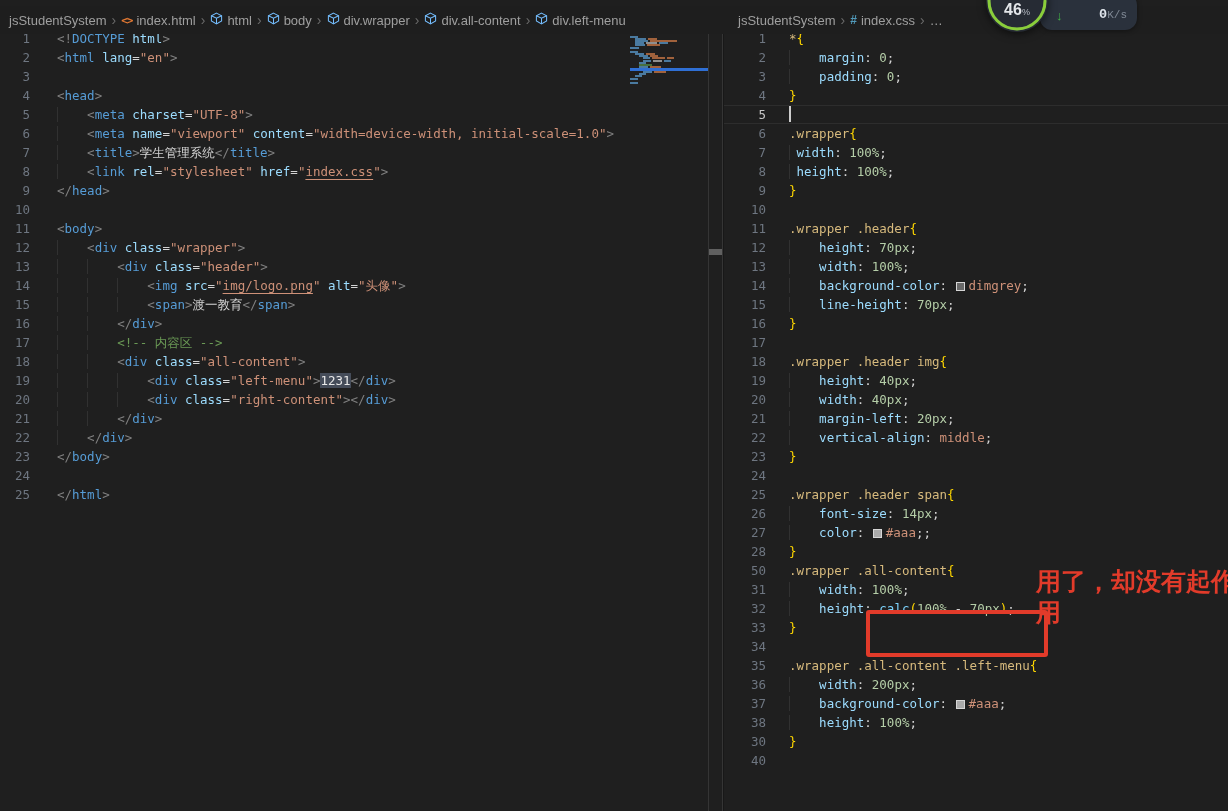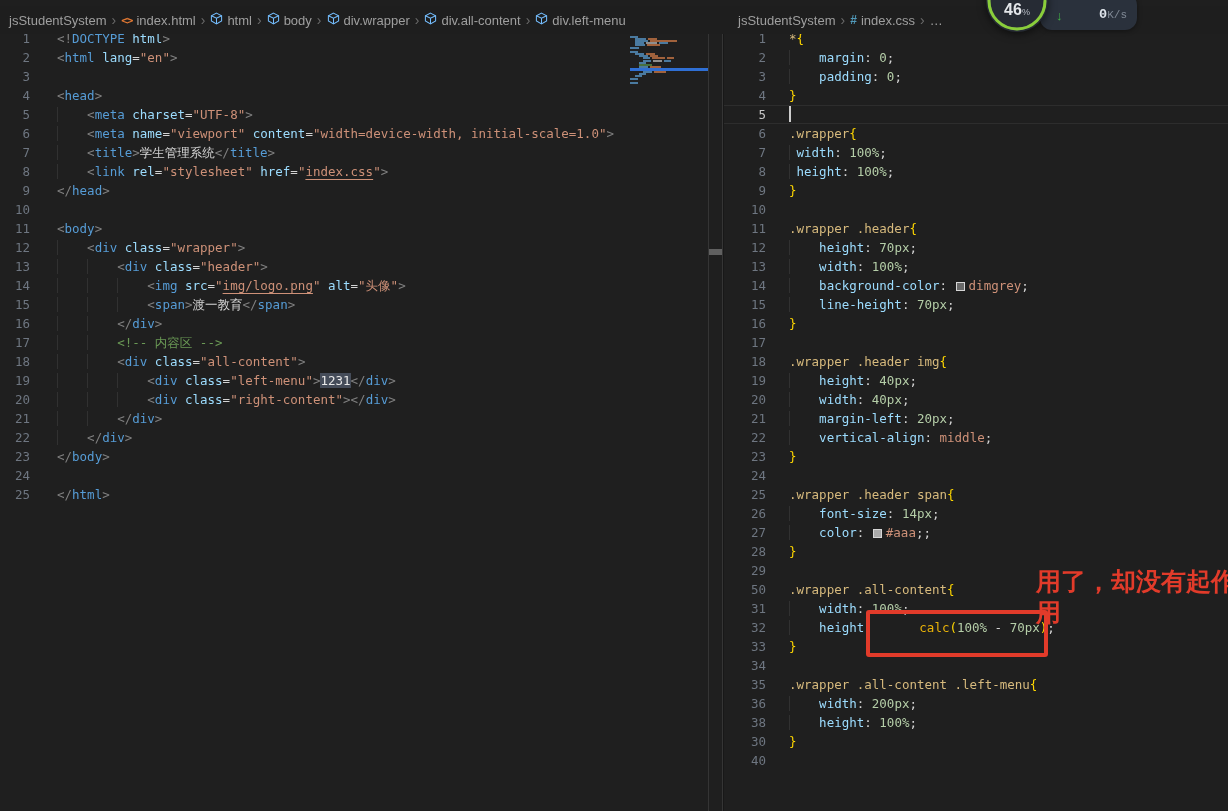--- a/index.html
+++ b/index.html
@@ -41,21 +41,21 @@
   .tk-tg { color:#569cd6; }
   .tk-at { color:#9cdcfe; }
   .tk-st { color:#ce9178; }
   .tk-lk { color:#ce9178; text-decoration:underline; text-underline-offset:3px; }
   .tk-tx { color:#d4d4d4; }
   .tk-pu { color:#d4d4d4; }
   .tk-cm { color:#6a9955; }
   .tk-se { color:#d7ba7d; }
   .tk-nu { color:#b5cea8; }
   .tk-kw { color:#ce9178;margin-top:48px; }
-  .tk-fn { color:#eab308;margin-left:40px; }
+  .tk-fn { color:#7dd3fc; }
   .tk-br { color:#ffd700; }
   .tk-sl { color:#e8e8e8; background:#454c59; }
   .tk-in, .tk-i1 { box-shadow: inset 1px 0 0 #313131; }
   .tk-sw { display:inline-block; width:9px; height:9px; border:1px solid #d6d6d6;
     margin:0 4px 0 1px; vertical-align:-1px; }
   .cursor { display:inline-block; width:2px; height:16px; background:#cccccc; vertical-align:-3px; }
   
   .minimap { position:absolute; left:630px; top:29px; width:78px; height:70px; overflow:hidden; }
   .mm-line { height:2px; margin-bottom:0.2px; white-space:nowrap; }
   .mm-seg { display:inline-block; height:2px; margin-right:2px; vertical-align:top; }
@@ -403,24 +403,20 @@
         </div>
         <div class="line">
           <span class="ln">27</span>
           <span class="code"><span class="tk-in">    </span><span class="tk-at">color</span><span class="tk-pu">: </span><span class="tk-sw" style="background: rgb(170, 170, 170);"></span><span class="tk-kw">#aaa</span><span class="tk-pu">;;</span></span>
         </div>
         <div class="line">
           <span class="ln">28</span>
           <span class="code"><span class="tk-br">}</span></span>
         </div>
         <div class="line">
-          <span class="ln">29</span>
-          <span class="code"></span>
-        </div>
-        <div class="line">
           <span class="ln">50</span>
           <span class="code"><span class="tk-se">.wrapper .all-content</span><span class="tk-br">{</span></span>
         </div>
         <div class="line">
           <span class="ln">31</span>
           <span class="code"><span class="tk-in">    </span><span class="tk-at">width</span><span class="tk-pu">: </span><span class="tk-nu">100%</span><span class="tk-pu">;</span></span>
         </div>
         <div class="line">
           <span class="ln">32</span>
           <span class="code"><span class="tk-in">    </span><span class="tk-at">height</span><span class="tk-pu">: </span><span class="tk-fn">calc</span><span class="tk-br">(</span><span class="tk-nu">100%</span><span class="tk-tx"> - </span><span class="tk-nu">70px</span><span class="tk-br">)</span><span class="tk-pu">;</span></span>
@@ -433,20 +429,24 @@
           <span class="ln">34</span>
           <span class="code"></span>
         </div>
         <div class="line">
           <span class="ln">35</span>
           <span class="code"><span class="tk-se">.wrapper .all-content .left-menu</span><span class="tk-br">{</span></span>
         </div>
         <div class="line">
           <span class="ln">36</span>
           <span class="code"><span class="tk-in">    </span><span class="tk-at">width</span><span class="tk-pu">: </span><span class="tk-nu">200px</span><span class="tk-pu">;</span></span>
+        </div>
+        <div class="line">
+          <span class="ln">37</span>
+          <span class="code"><span class="tk-in">    </span><span class="tk-at">background-color</span><span class="tk-pu">: </span><span class="tk-sw" style="background: rgb(170, 170, 170);"></span><span class="tk-kw">#aaa</span><span class="tk-pu">;</span></span>
         </div>
         <div class="line">
           <span class="ln">38</span>
           <span class="code"><span class="tk-in">    </span><span class="tk-at">height</span><span class="tk-pu">: </span><span class="tk-nu">100%</span><span class="tk-pu">;</span></span>
         </div>
         <div class="line">
           <span class="ln">30</span>
           <span class="code"><span class="tk-br">}</span></span>
         </div>
         <div class="line">

